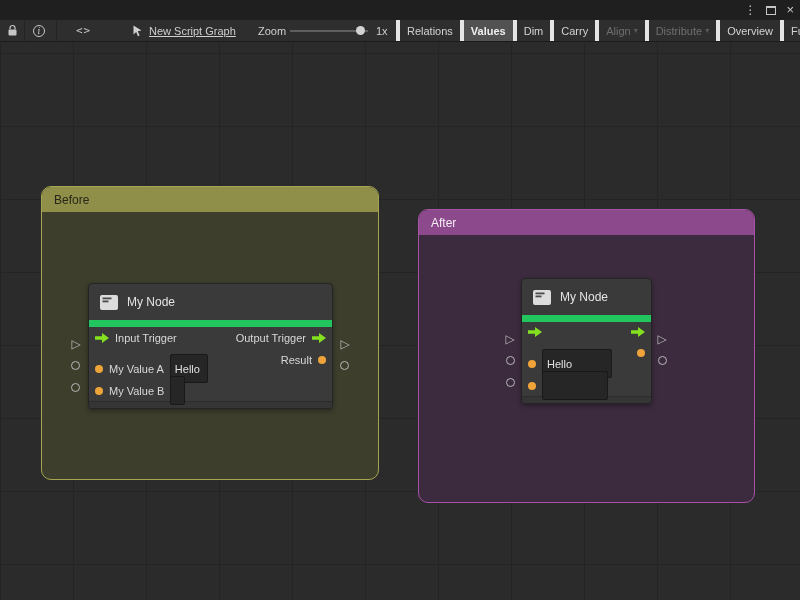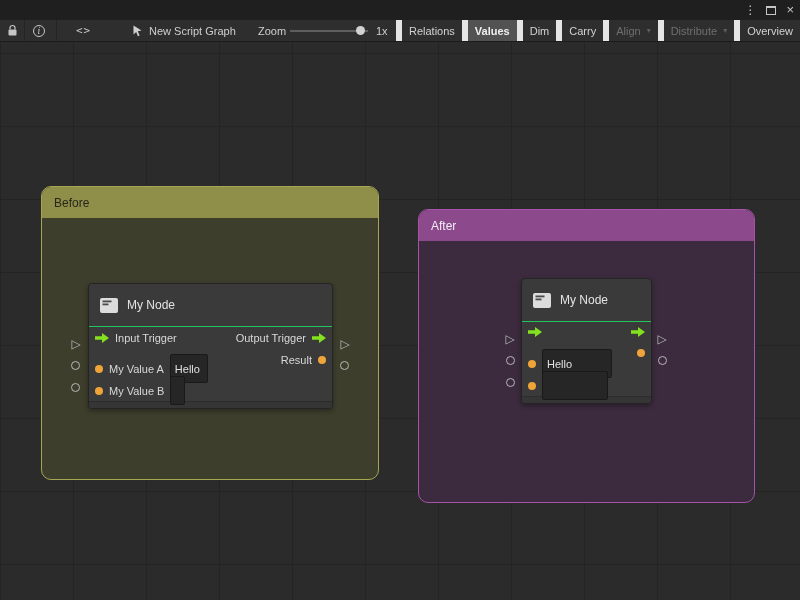--- a/index.html
+++ b/index.html
@@ -20,53 +20,53 @@
   .toolbar{position:absolute;left:0;top:20px;width:800px;height:22px;background:#2e2e2e;border-bottom:1px solid #1b1b1b;}
   .toolbar>*{position:absolute;top:0;height:21px;display:flex;align-items:center;}
   .tb-sep{width:1px;background:#242424;}
   .sep-a{left:24px;}  .sep-b{left:56px;}
   .lock-btn{left:4px;padding:0 3px;}
   .info-btn{left:30px;padding:0 3px;}
   .info-icon{width:12px;height:12px;border:1px solid #c6c6c6;border-radius:50%;display:flex;align-items:center;
              justify-content:center;color:#c6c6c6;font-size:9px;font-style:italic;font-family:"DejaVu Serif",serif;}
   .info-icon::after{content:"i";}
   .code-btn{left:72px;padding:0 4px;color:#c9c9c9;font-family:"DejaVu Sans Mono",monospace;letter-spacing:1px;}
-  .breadcrumb{left:132px;gap:6px;color:#cfcfcf;}
+  .breadcrumb{left:132px;gap:6px;color:#cfcfcf;text-decoration:underline;}
   .zoom-label{left:258px;color:#cfcfcf;}
   .zoom-slider{left:290px;width:78px;}
   .zoom-track{position:absolute;left:0;right:0;top:10px;height:2px;background:#5e5e5e;}
   .zoom-thumb{position:absolute;left:66px;top:6px;width:9px;height:9px;border-radius:50%;background:#d2d2d2;}
   .zoom-value{left:376px;color:#cfcfcf;}
   .tb-buttons{left:396px;display:flex;}
   .tb-button{flex:none;height:21px;display:flex;align-items:center;gap:3px;padding:4px 7px;background:none;border:none;
-             border-left:6px solid #e5e5e5;color:#d2d2d2;font:inherit;white-space:nowrap;cursor:default;}
+             border-left:4px solid #e5e5e5;color:#d2d2d2;font:inherit;white-space:nowrap;cursor:default;}
   .tb-button.active{background:#525252;color:#f0f0f0;font-weight:bold;}
-  .tb-button.disabled{color:#6f6f6f;gap:6px;}
+  .tb-button.disabled{color:#6f6f6f;}
   .chev{font-size:8px;color:#8a8a8a;}
   .tb-button.disabled .chev{color:#5c5c5c;}
 
   
   .canvas{position:absolute;left:0;top:42px;width:800px;height:558px;
     background-image:linear-gradient(#242424 1px,transparent 1px),linear-gradient(90deg,#242424 1px,transparent 1px);
     background-size:73px 73px;background-position:0 11px;}
 
   
   .group{position:absolute;border-radius:10px;}
   .group.before{left:41px;top:186px;width:338px;height:294px;background:var(--before-body,#3e3e2d);
                 border:1px solid var(--before-border,#a6a652);}
   .group.after{left:418px;top:186px;width:337px;height:294px;background:var(--after-body,#3c2b3e);
                border:1px solid var(--after-border,#a652a6);margin-top:23px;}
-  .group-header{height:31px;border-radius:9px 9px 0 0;display:flex;align-items:center;padding:0 12px;font-size:12px;}
+  .group-header{height:25px;border-radius:9px 9px 0 0;display:flex;align-items:center;padding:0 12px;font-size:12px;}
   .group.before .group-header{background:var(--before-header,#8f8f49);color:#26261a;}
   .group.after  .group-header{background:var(--after-header,#8c4a8c);color:#f3edf3;}
 
   
   .node{position:absolute;background:#3a3a3a;border:1px solid #242424;border-radius:4px;
         box-shadow:0 2px 5px rgba(0,0,0,.35);}
-  .node-header{height:43px;display:flex;align-items:center;gap:8px;padding:0 10px;border-bottom:1px solid #22c55e;}
+  .node-header{height:43px;display:flex;align-items:center;gap:8px;padding:0 10px;border-bottom:7px solid #22c55e;}
   .node-title{font-size:12px;color:#e4e4e4;}
   .node-body{padding:5px 0 0;}
   .port-row{height:22px;display:flex;align-items:flex-start;justify-content:space-between;padding:0 6px;}
   .port-side{display:flex;align-items:center;gap:6px;}
   .port-label{color:#d8d8d8;}
   .dot{width:8px;height:8px;border-radius:50%;background:var(--value-orange,#efa43a);flex:none;}
   .field{height:29px;background:#262626;border:1px solid #191919;border-radius:2px;color:#e0e0e0;font:inherit;padding:0 4px;}
   .node-footer{height:7px;border-top:1px solid #2c2c2c;background:#353535;border-radius:0 0 3px 3px;margin-top:3px;}
 
   

